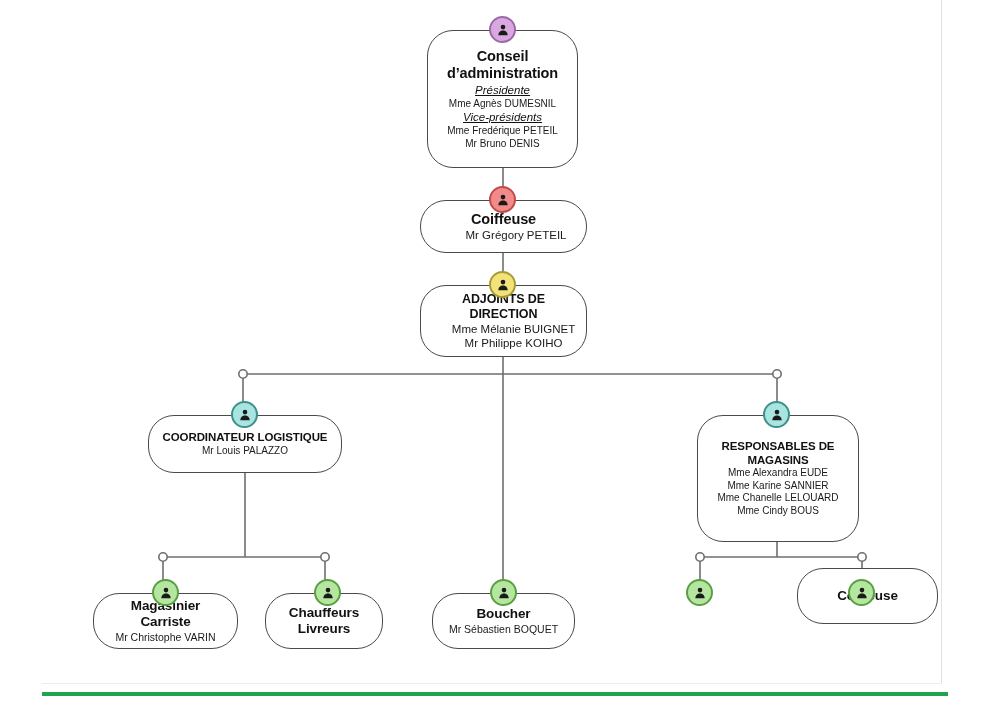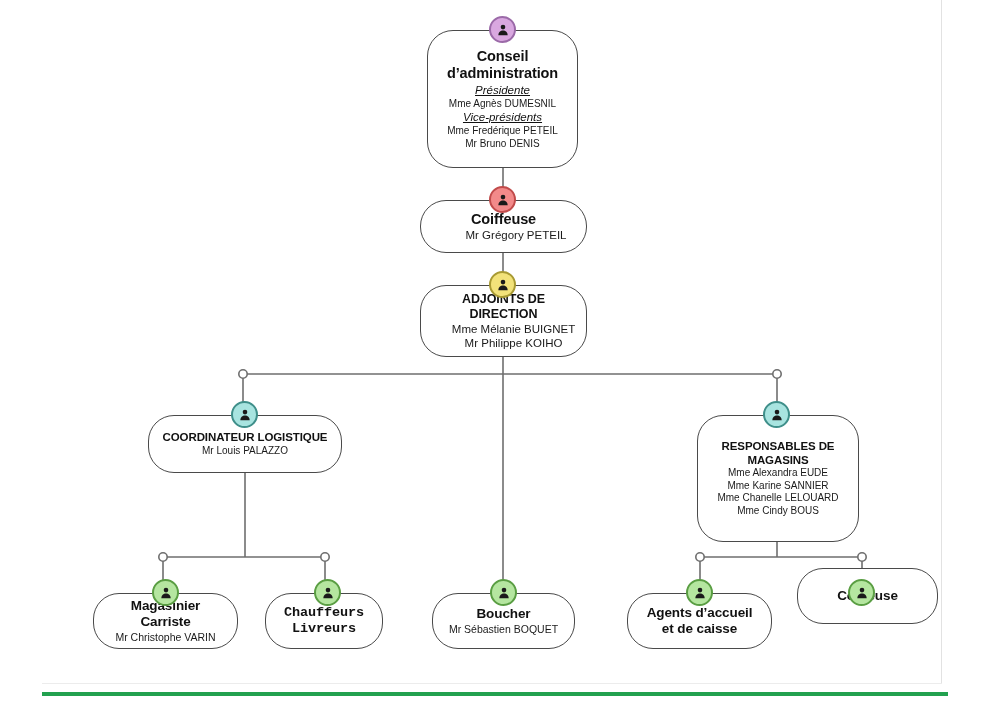--- a/index.html
+++ b/index.html
@@ -232,21 +232,21 @@
     <div class="title">Carriste</div>
     <div class="sub">Mr Christophe VARIN</div>
   </div>
 
   <div class="badge" style="left:314px; top:579px; background:#b5e6a0; border:2.5px solid #5a9e43;">
     <svg width="14" height="14" viewBox="0 0 24 24" aria-hidden="true">
       <circle cx="12" cy="7" r="4" fill="#1a1a1a"></circle>
       <path d="M4 21c0-4.4 3.6-8 8-8s8 3.6 8 8z" fill="#1a1a1a"></path>
     </svg>
   </div>
-  <div class="node t-leaf" style="left:265px; top:593px; width:118px; height:56px;font-family:Liberation Mono, monospace;">
+  <div class="node t-leaf" style="left:265px; top:593px; width:118px; height:56px;">
     <div class="title">Chauffeurs</div>
     <div class="title">Livreurs</div>
   </div>
 
   <div class="badge" style="left:490px; top:579px; background:#b5e6a0; border:2.5px solid #5a9e43;">
     <svg width="14" height="14" viewBox="0 0 24 24" aria-hidden="true">
       <circle cx="12" cy="7" r="4" fill="#1a1a1a"></circle>
       <path d="M4 21c0-4.4 3.6-8 8-8s8 3.6 8 8z" fill="#1a1a1a"></path>
     </svg>
   </div>
@@ -254,24 +254,20 @@
     <div class="title">Boucher</div>
     <div class="sub">Mr Sébastien BOQUET</div>
   </div>
 
   <div class="badge" style="left:686px; top:579px; background:#b5e6a0; border:2.5px solid #5a9e43;">
     <svg width="14" height="14" viewBox="0 0 24 24" aria-hidden="true">
       <circle cx="12" cy="7" r="4" fill="#1a1a1a"></circle>
       <path d="M4 21c0-4.4 3.6-8 8-8s8 3.6 8 8z" fill="#1a1a1a"></path>
     </svg>
   </div>
-  <div class="node t-leaf" style="left:627px; top:593px; width:145px; height:56px;">
-    <div class="title">Agents d’accueil</div>
-    <div class="title">et de caisse</div>
-  </div>
 
   <div class="badge" style="left:848px; top:579px; background:#b5e6a0; border:2.5px solid #5a9e43;">
     <svg width="14" height="14" viewBox="0 0 24 24" aria-hidden="true">
       <circle cx="12" cy="7" r="4" fill="#1a1a1a"></circle>
       <path d="M4 21c0-4.4 3.6-8 8-8s8 3.6 8 8z" fill="#1a1a1a"></path>
     </svg>
   </div>
   <div class="node t-leaf" style="left:797px; top:568px; width:141px; height:56px;">
     <div class="title">Coiffeuse</div>
   </div>

